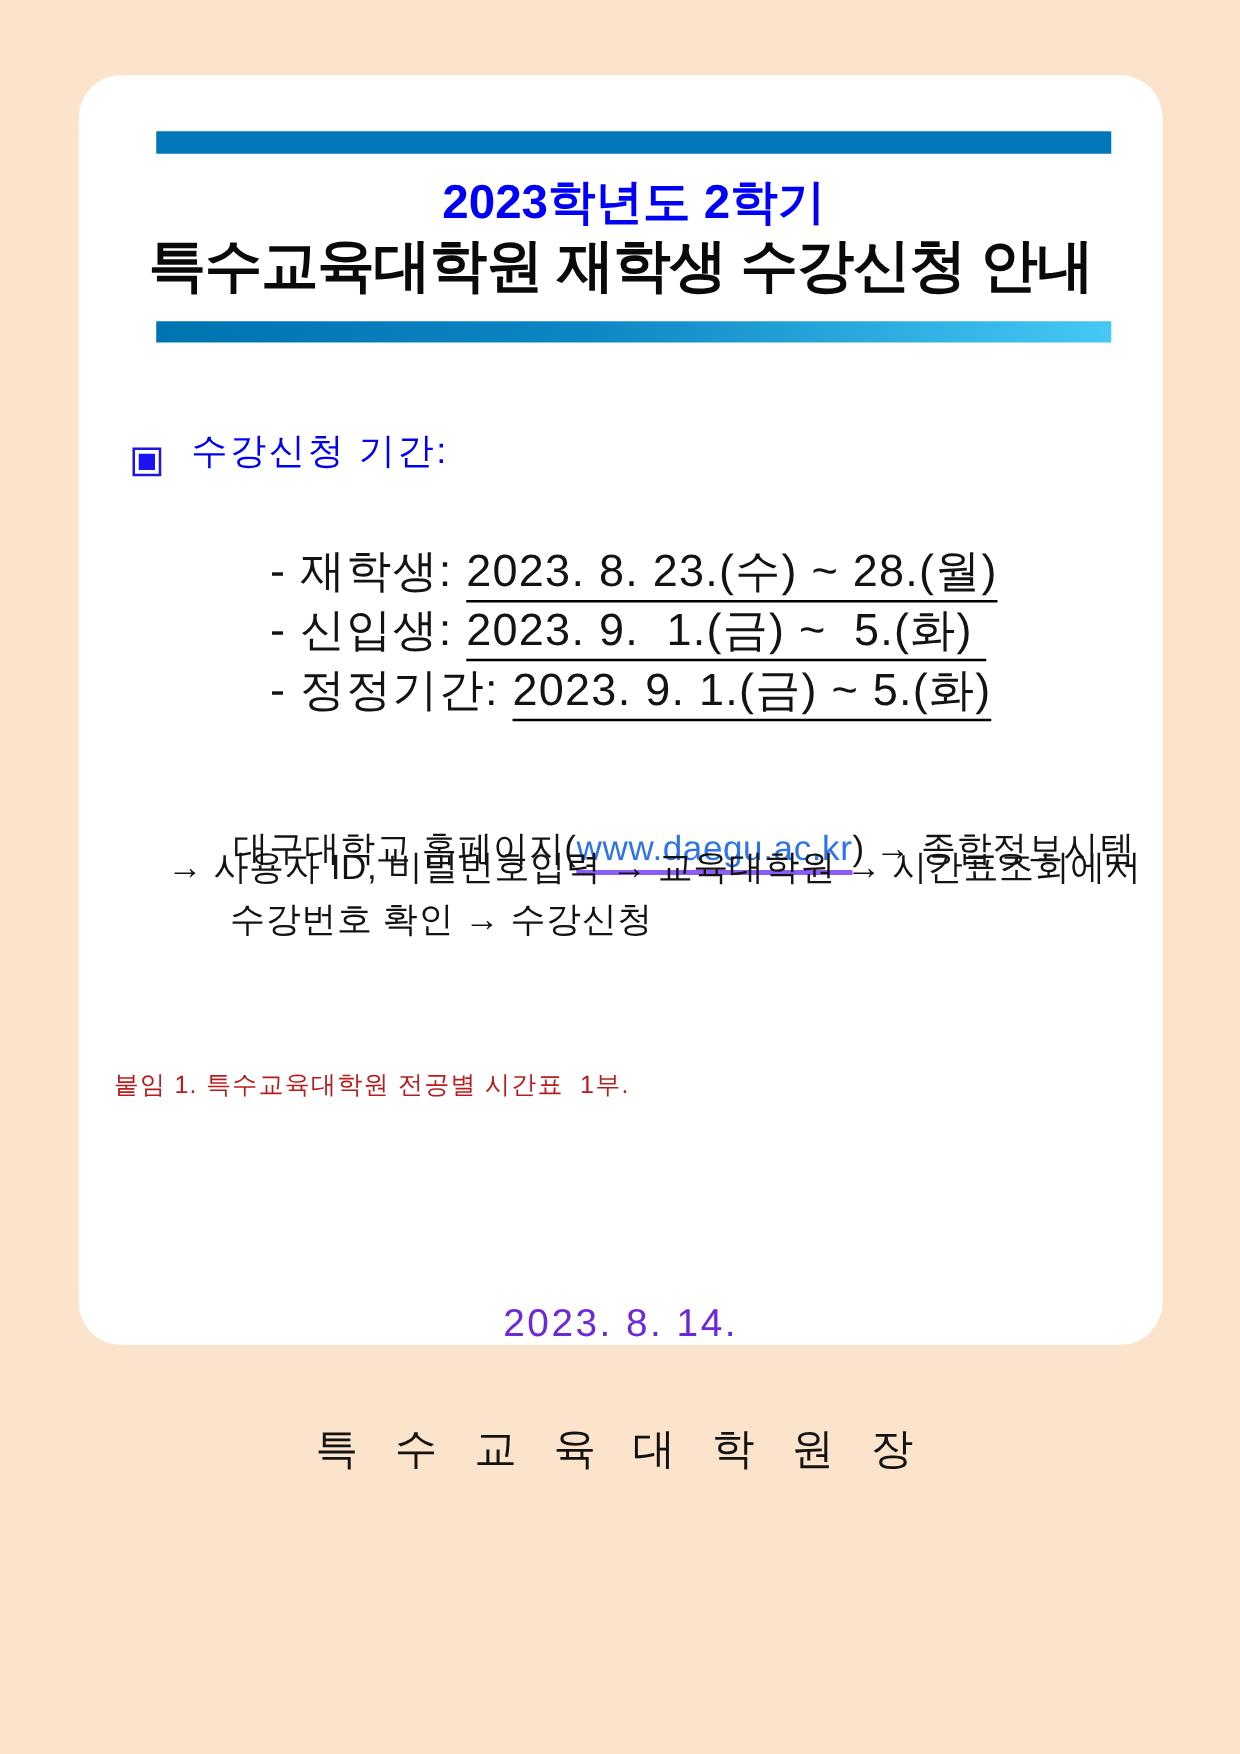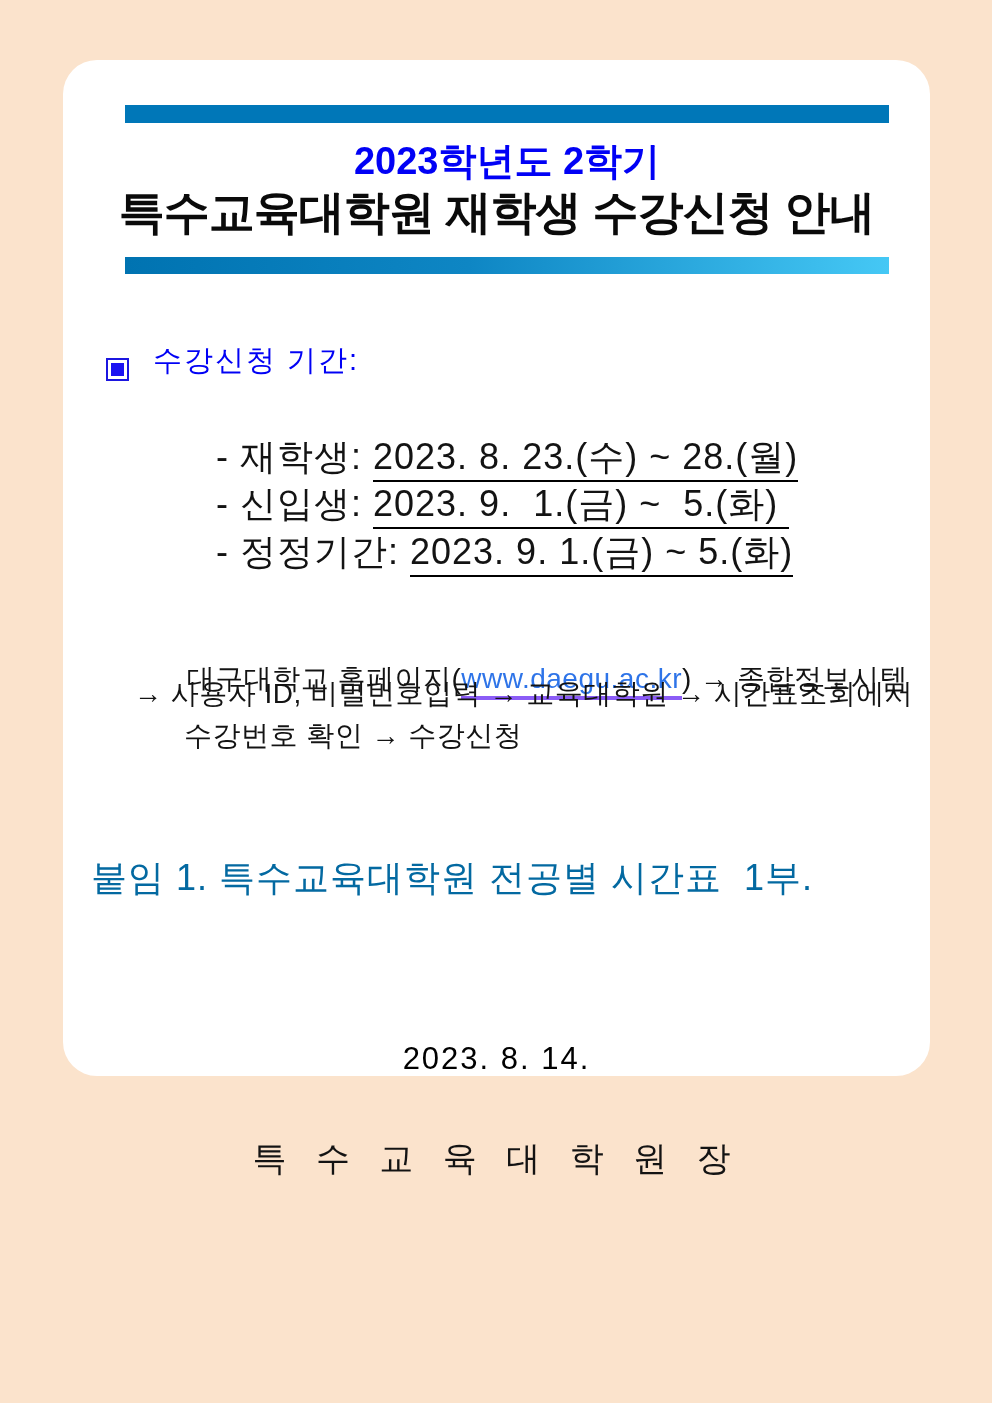--- a/index.html
+++ b/index.html
@@ -112,32 +112,32 @@
     color: #2e74e8;
     border-bottom: 4px solid #8b5cf6;
     padding-bottom: 2px;
     text-decoration: none;
     white-space: pre;
     cursor: pointer;
   }
   .attachment {
     position: absolute;
     left: 28px; top: 794px;
-    font-size: 36px;
-    color: #0369a1;
+    font-size: 20px;
+    color: #b91c1c;
     white-space: pre;
     letter-spacing: 1px;
   }
   .issue-date {
     position: absolute;
     left: 0; top: 981px;
     width: 100%;
     text-align: center;
     font-size: 31px;
-    color: #000000;
+    color: #6d28d9;
     letter-spacing: 2px;
   }
   .signature {
     position: absolute;
     left: 0; top: 1076px;
     width: 100%;
     text-align: center;
     font-size: 34px;
     color: #131313;
     letter-spacing: 10px;

